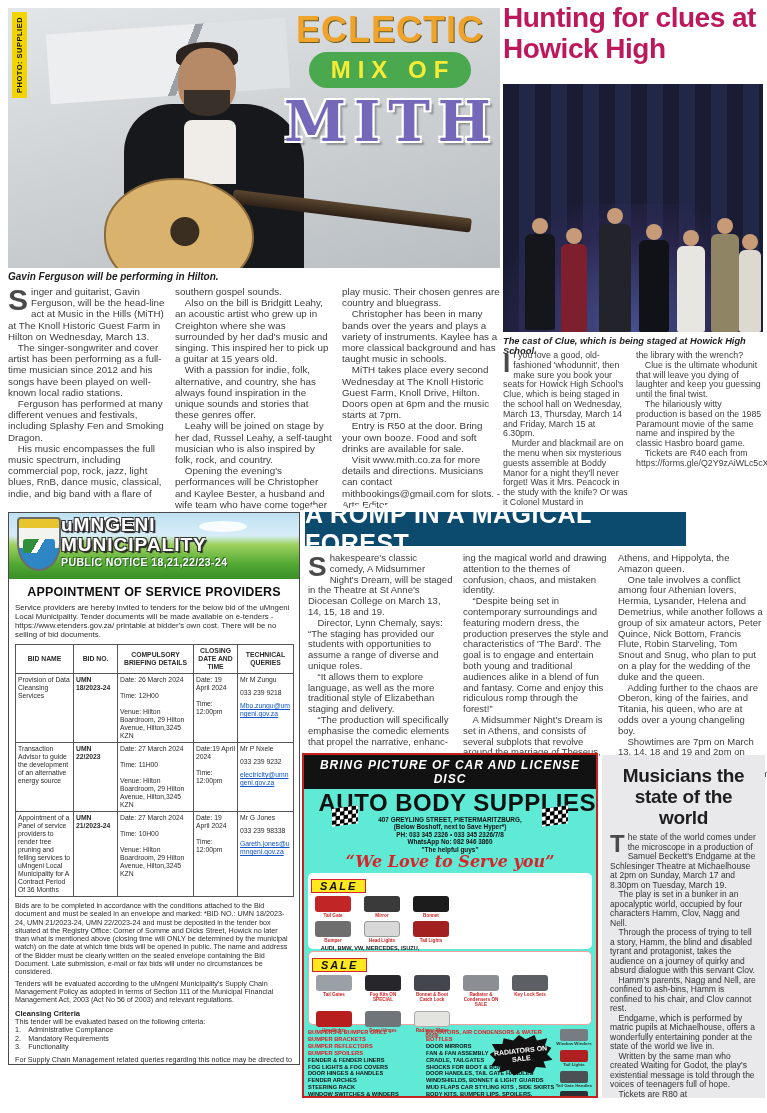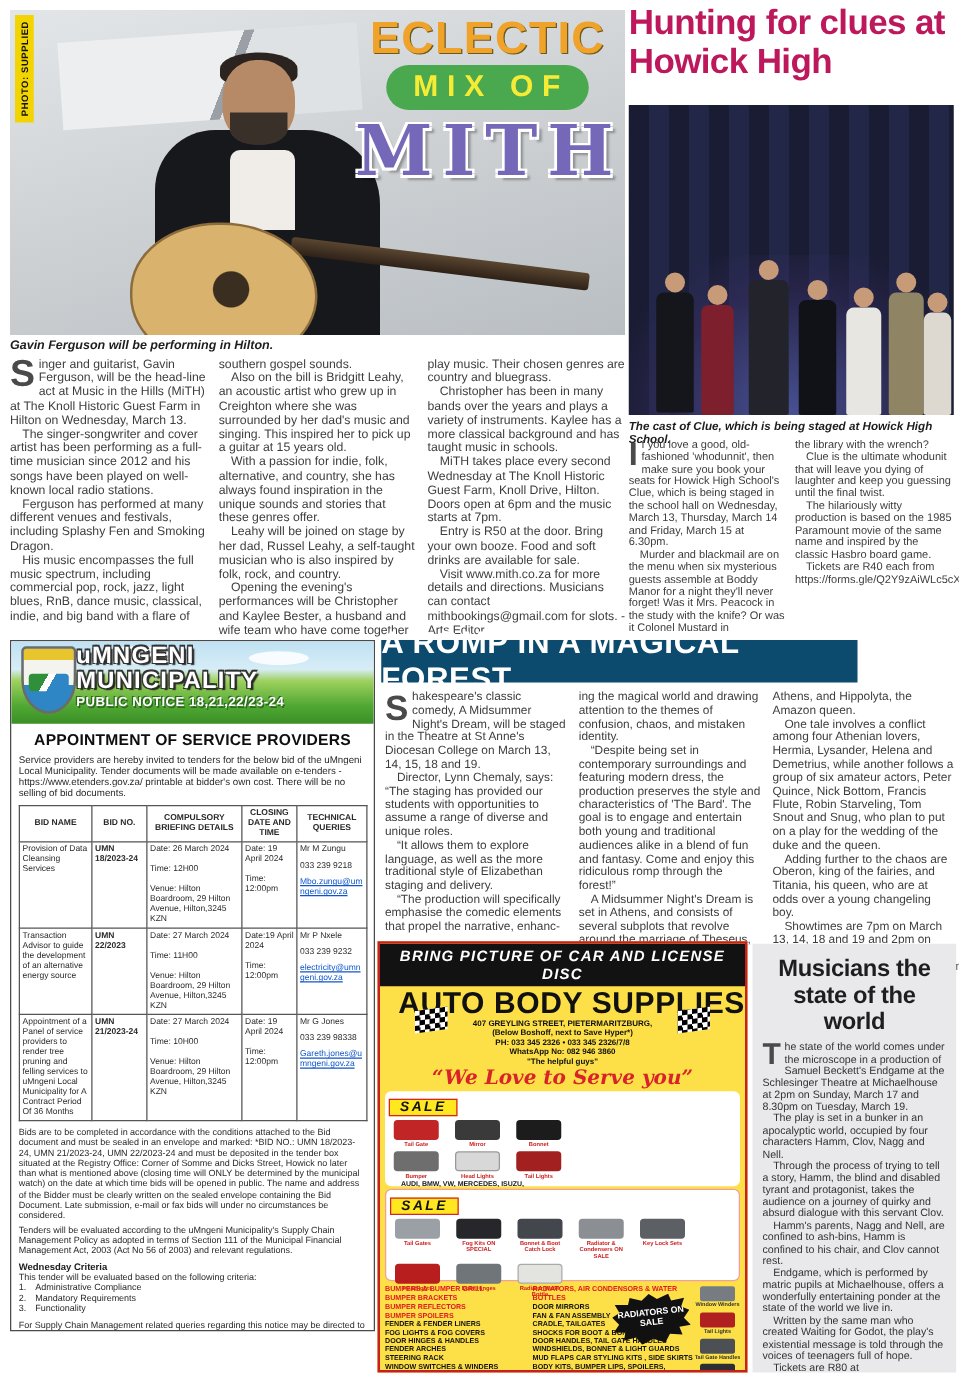--- a/index.html
+++ b/index.html
@@ -102,21 +102,21 @@
   .muni-contact { font-size:7.2px; line-height:8.4px; padding:4px 6px 3px; color:#2a2a2a; }
 
   
   .romp-bar { left:305px; top:512px; width:381px; height:34px; background:#0c4a6e; color:#fff;
     display:flex; align-items:center; justify-content:center; font-size:25px; font-weight:800; letter-spacing:.5px; }
   .romp-cols { left:308px; top:553px; width:456px; display:flex; gap:9px; }
   .romp-cols .col { width:146px; font-size:9.5px; line-height:10.8px; color:#3d3d3d; }
   .dropcap-romp { float:left; font-size:28px; line-height:25px; font-weight:bold; color:#4a4a4a; padding:1px 3px 0 0; }
 
   
-  .auto { left:302px; top:753px; width:296px; height:345px; border:2px solid #c5221f; background:#fde047; overflow:hidden; }
+  .auto { left:302px; top:753px; width:296px; height:345px; border:2px solid #c5221f; background:#5eead4; overflow:hidden; }
   .auto-topbar { background:#121212; color:#fff; text-align:center; font-weight:800; font-style:italic;
     font-size:12px; letter-spacing:1px; padding:3px 0; }
   .auto-title { text-align:right; font-size:24px; line-height:25px; font-weight:900; color:#111; letter-spacing:.5px; margin-top:1px; }
   .flag { position:absolute; width:26px; height:18px;
     background:conic-gradient(#000 90deg,#fff 90deg 180deg,#000 180deg 270deg,#fff 270deg) 0 0/8px 8px; transform:skewY(-8deg); }
   .auto-addr { text-align:center; font-size:6.4px; line-height:7.4px; font-weight:800; color:#101010; margin-top:1px; }
   .auto-slogan { text-align:center; font-family:"DejaVu Serif", serif; font-style:italic; font-weight:bold;
     color:#d8232a; font-size:16px; line-height:18px; }
   .parts-box { background:#fff; margin:2px 4px; border-radius:5px; position:relative; display:flex; padding:3px;flex-direction:column; }
   .parts-box.second { border:1px solid #f2a09e; }
@@ -302,21 +302,21 @@
           <td>
             <span class="qline">Mr G Jones</span>
             <span class="qphone">033 239 98338</span>
             <span class="mail">Gareth.jones@umngeni.gov.za</span>
           </td>
         </tr>
       </tbody>
     </table>
     <div class="muni-cond">Bids are to be completed in accordance with the conditions attached to the Bid document and must be sealed in an envelope and marked: *BID NO.: UMN 18/2023-24, UMN 21/2023-24, UMN 22/2023-24 and must be deposited in the tender box situated at the Registry Office: Corner of Somme and Dicks Street, Howick no later than what is mentioned above (closing time will ONLY be determined by the municipal watch) on the date at which time bids will be opened in public. The name and address of the Bidder must be clearly written on the sealed envelope containing the Bid Document. Late submission, e-mail or fax bids will under no circumstances be considered.</div>
     <div class="muni-cond">Tenders will be evaluated according to the uMngeni Municipality's Supply Chain Management Policy as adopted in terms of Section 111 of the Municipal Financial Management Act, 2003 (Act No 56 of 2003) and relevant regulations.</div>
-    <div class="muni-eval-h">Wednesday Criteria</div>
+    <div class="muni-eval-h">Cleansing Criteria</div>
     <div class="muni-eval">This tender will be evaluated based on the following criteria:</div>
     <div class="muni-eval prelines">1. Administrative Compliance
 2. Mandatory Requirements
 3. Functionality</div>
     <div class="muni-contact">For Supply Chain Management related queries regarding this notice may be directed to Mr. Mbongeni Zuma on Email: mbongeni.zuma@umngeni.gov.za or Tel: 033 239 8313</div>
 
   </section>
 
   <section>
     <div class="abs romp-bar">A ROMP IN A MAGICAL FOREST</div>

